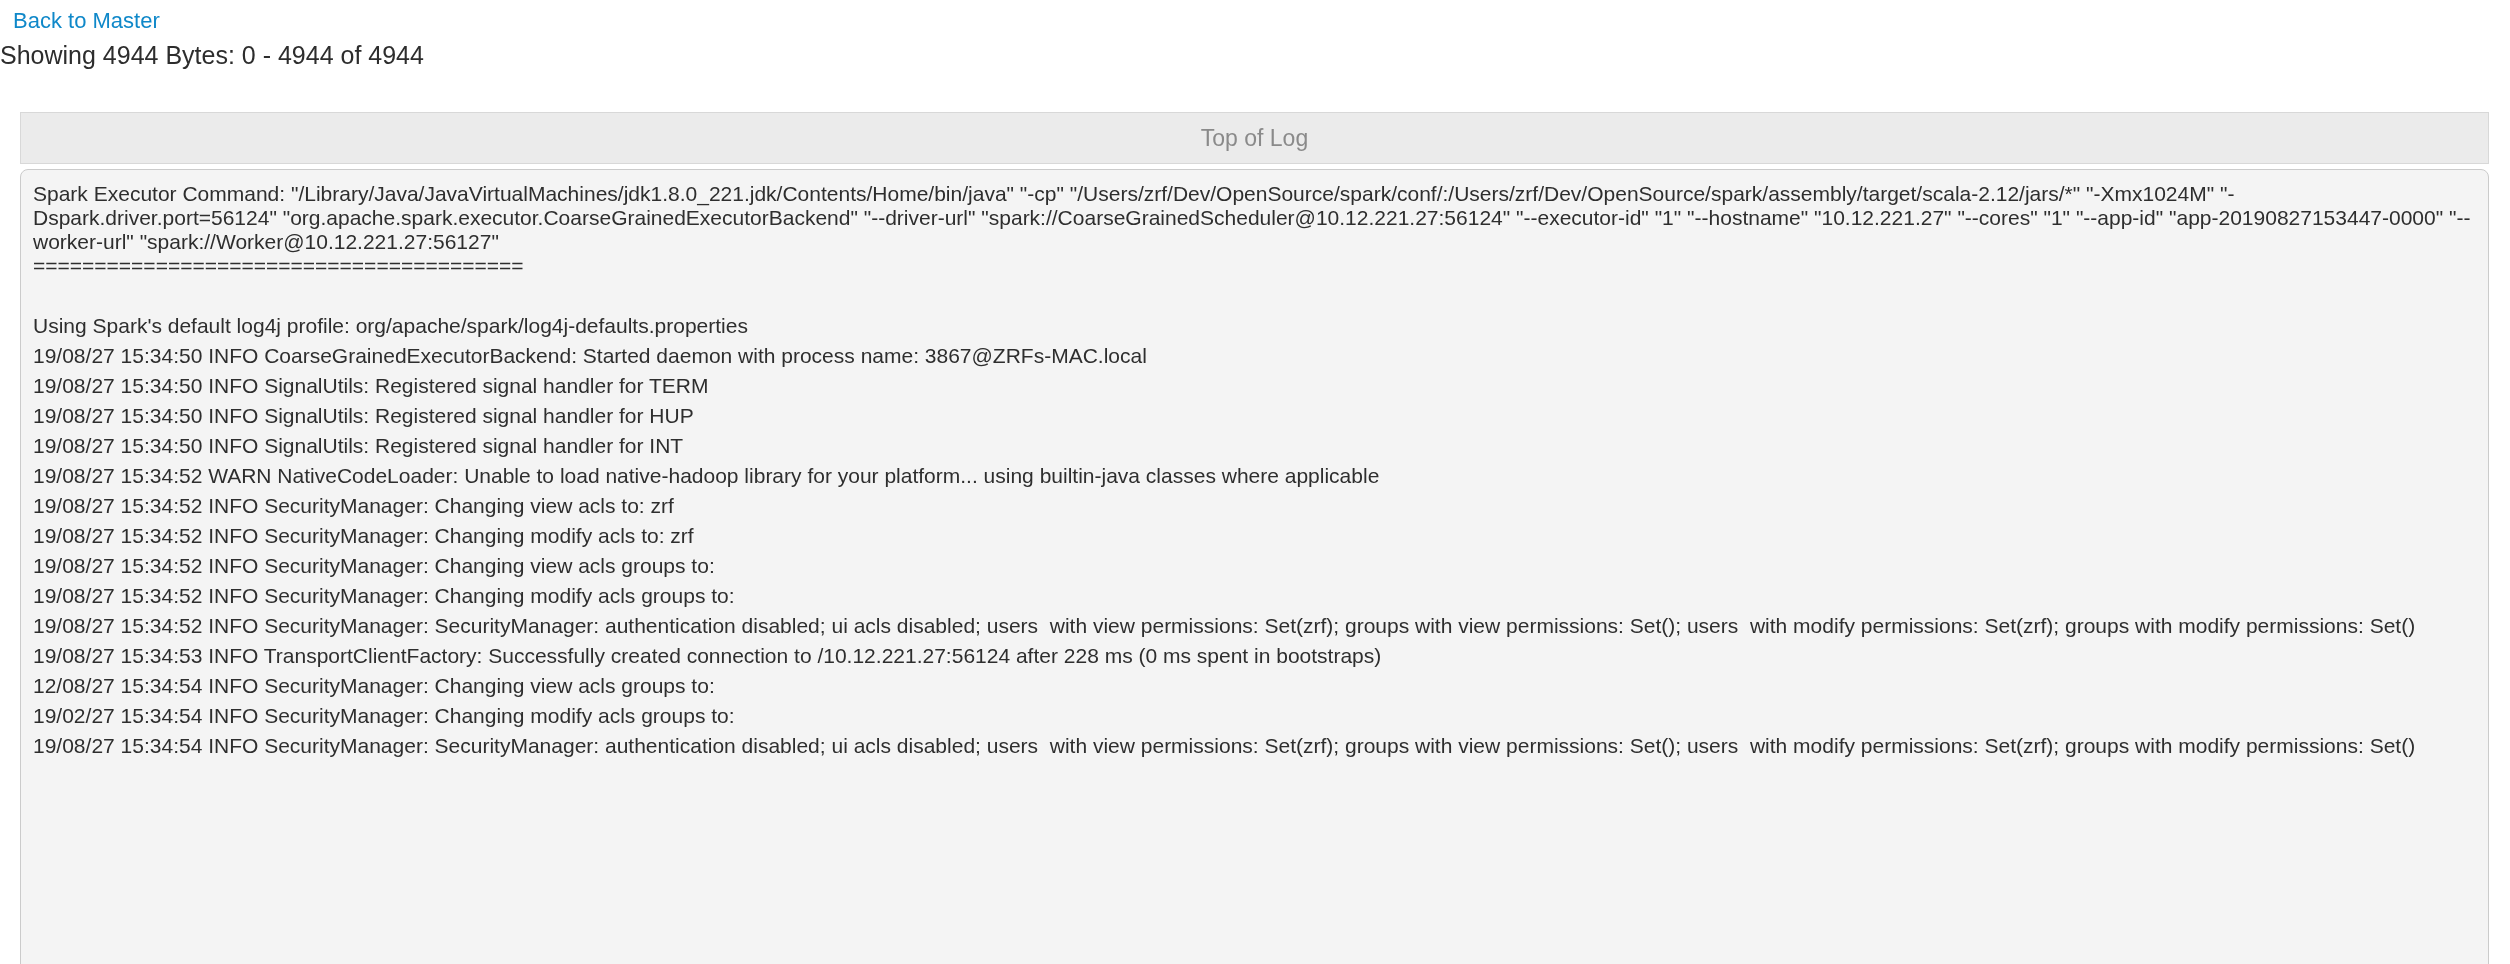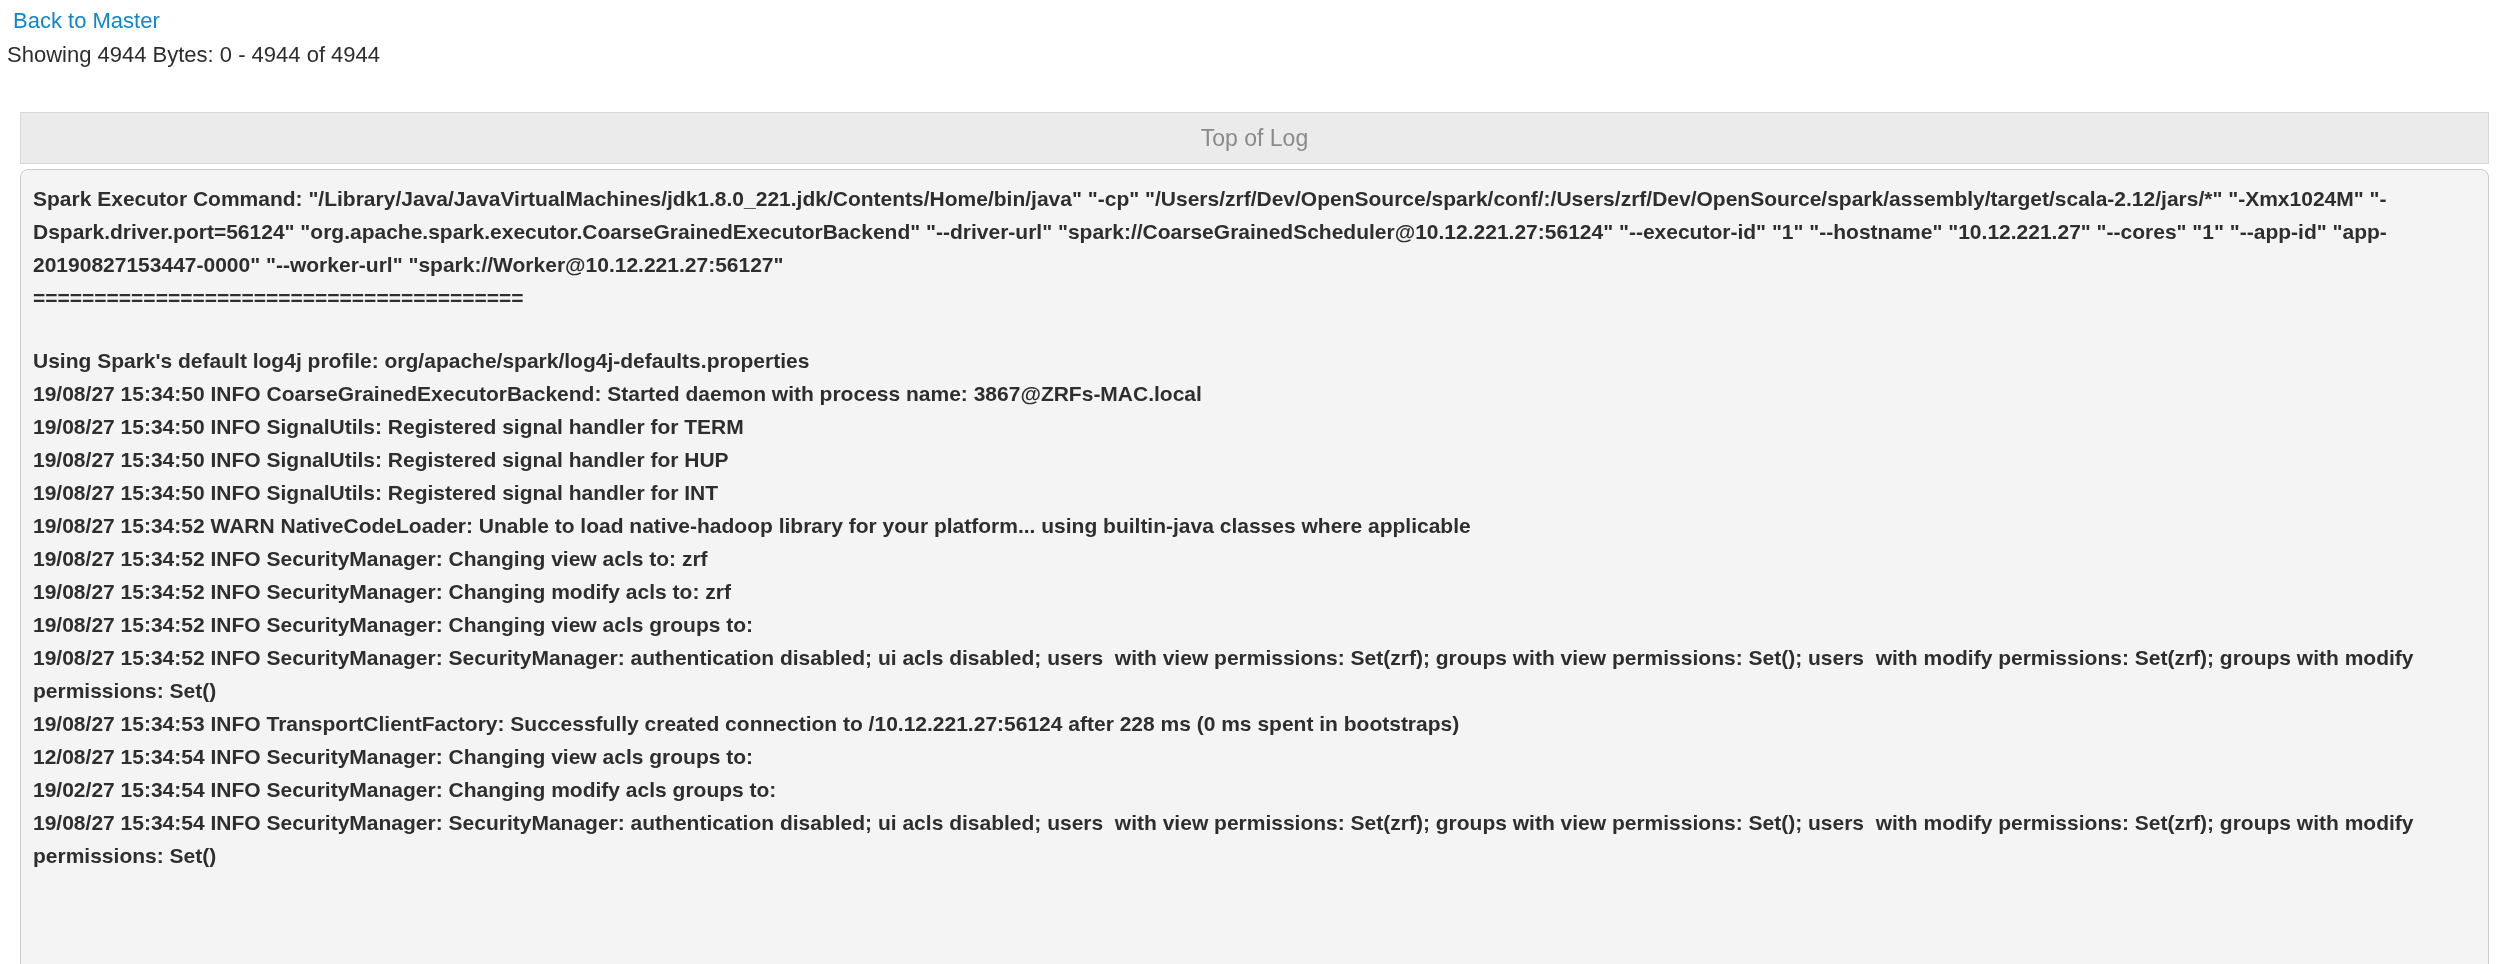--- a/index.html
+++ b/index.html
@@ -31,23 +31,23 @@
     left:13px;
     top:8px;
     font-size:22px;
     line-height:26px;
     color:var(--link);
     text-decoration:none;
     cursor:pointer;
   }
   .byte-range{
     position:absolute;
-    left:7px;
+    left:0;
     top:42px;
-    font-size:22px;
+    font-size:25px;
     line-height:26px;
     color:var(--text);
   }
   .log-header-bar{
     position:absolute;
     left:20px;
     top:112px;
     width:2469px;
     height:52px;
     background:var(--header_bg);
@@ -68,23 +68,22 @@
     width:2469px;
     height:840px; 
     background:var(--log_bg);
     border:1px solid var(--log_border);
     border-radius:8px 8px 0 0;
     overflow:hidden;
   }
   .log-content{
     padding:12px 14px 14px 12px;
     font-size:21px;
-    line-height:33px;
+    line-height:24px;
     color:var(--log_text);
-    font-weight:bold;
   }
   .log-line{
     white-space:pre-wrap;
     word-wrap:break-word;
     min-height:30px;
   }
 </style>
 </head>
 <body>
 
@@ -105,20 +104,21 @@
         <div class="log-line"></div>
         <div class="log-line">Using Spark's default log4j profile: org/apache/spark/log4j-defaults.properties</div>
         <div class="log-line">19/08/27 15:34:50 INFO CoarseGrainedExecutorBackend: Started daemon with process name: 3867@ZRFs-MAC.local</div>
         <div class="log-line">19/08/27 15:34:50 INFO SignalUtils: Registered signal handler for TERM</div>
         <div class="log-line">19/08/27 15:34:50 INFO SignalUtils: Registered signal handler for HUP</div>
         <div class="log-line">19/08/27 15:34:50 INFO SignalUtils: Registered signal handler for INT</div>
         <div class="log-line">19/08/27 15:34:52 WARN NativeCodeLoader: Unable to load native-hadoop library for your platform... using builtin-java classes where applicable</div>
         <div class="log-line">19/08/27 15:34:52 INFO SecurityManager: Changing view acls to: zrf</div>
         <div class="log-line">19/08/27 15:34:52 INFO SecurityManager: Changing modify acls to: zrf</div>
         <div class="log-line">19/08/27 15:34:52 INFO SecurityManager: Changing view acls groups to:</div>
+        <div class="log-line">19/08/27 15:34:52 INFO SecurityManager: Changing modify acls groups to:</div>
         <div class="log-line">19/08/27 15:34:52 INFO SecurityManager: SecurityManager: authentication disabled; ui acls disabled; users  with view permissions: Set(zrf); groups with view permissions: Set(); users  with modify permissions: Set(zrf); groups with modify permissions: Set()</div>
         <div class="log-line">19/08/27 15:34:53 INFO TransportClientFactory: Successfully created connection to /10.12.221.27:56124 after 228 ms (0 ms spent in bootstraps)</div>
         <div class="log-line">12/08/27 15:34:54 INFO SecurityManager: Changing view acls groups to:</div>
         <div class="log-line">19/02/27 15:34:54 INFO SecurityManager: Changing modify acls groups to:</div>
         <div class="log-line">19/08/27 15:34:54 INFO SecurityManager: SecurityManager: authentication disabled; ui acls disabled; users  with view permissions: Set(zrf); groups with view permissions: Set(); users  with modify permissions: Set(zrf); groups with modify permissions: Set()</div>
       </div>
   </div>
 
 </div>
 

